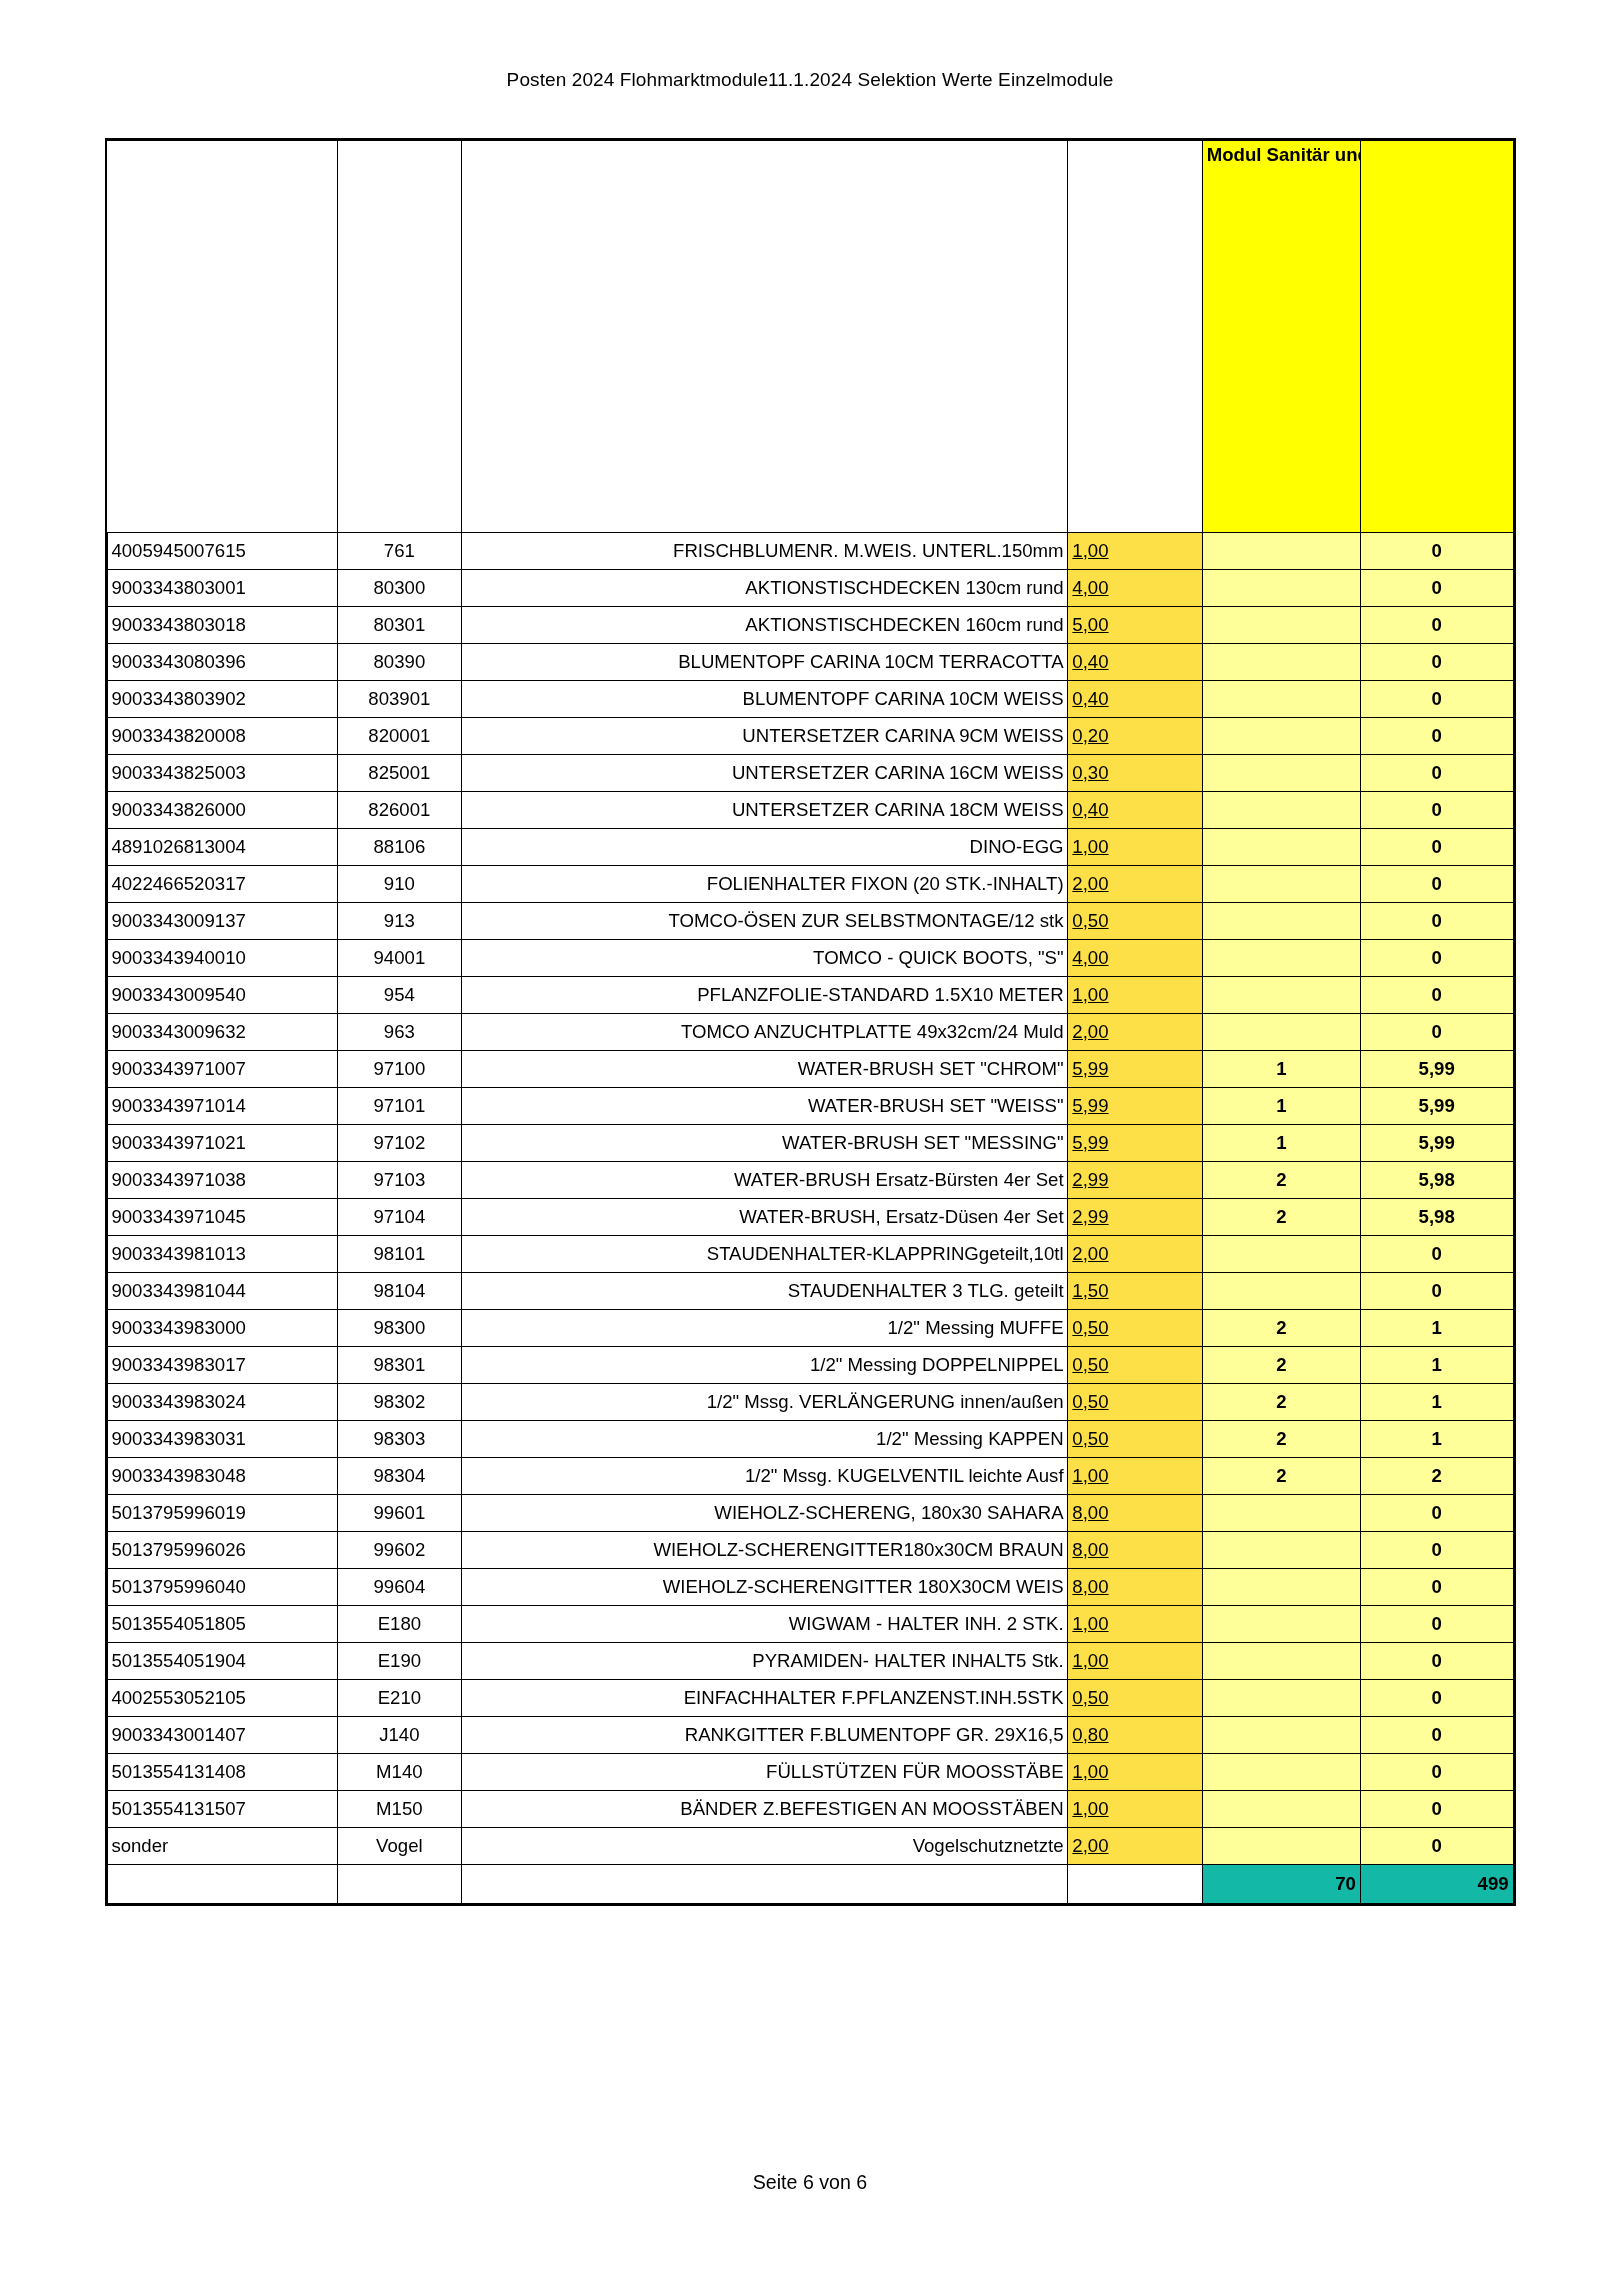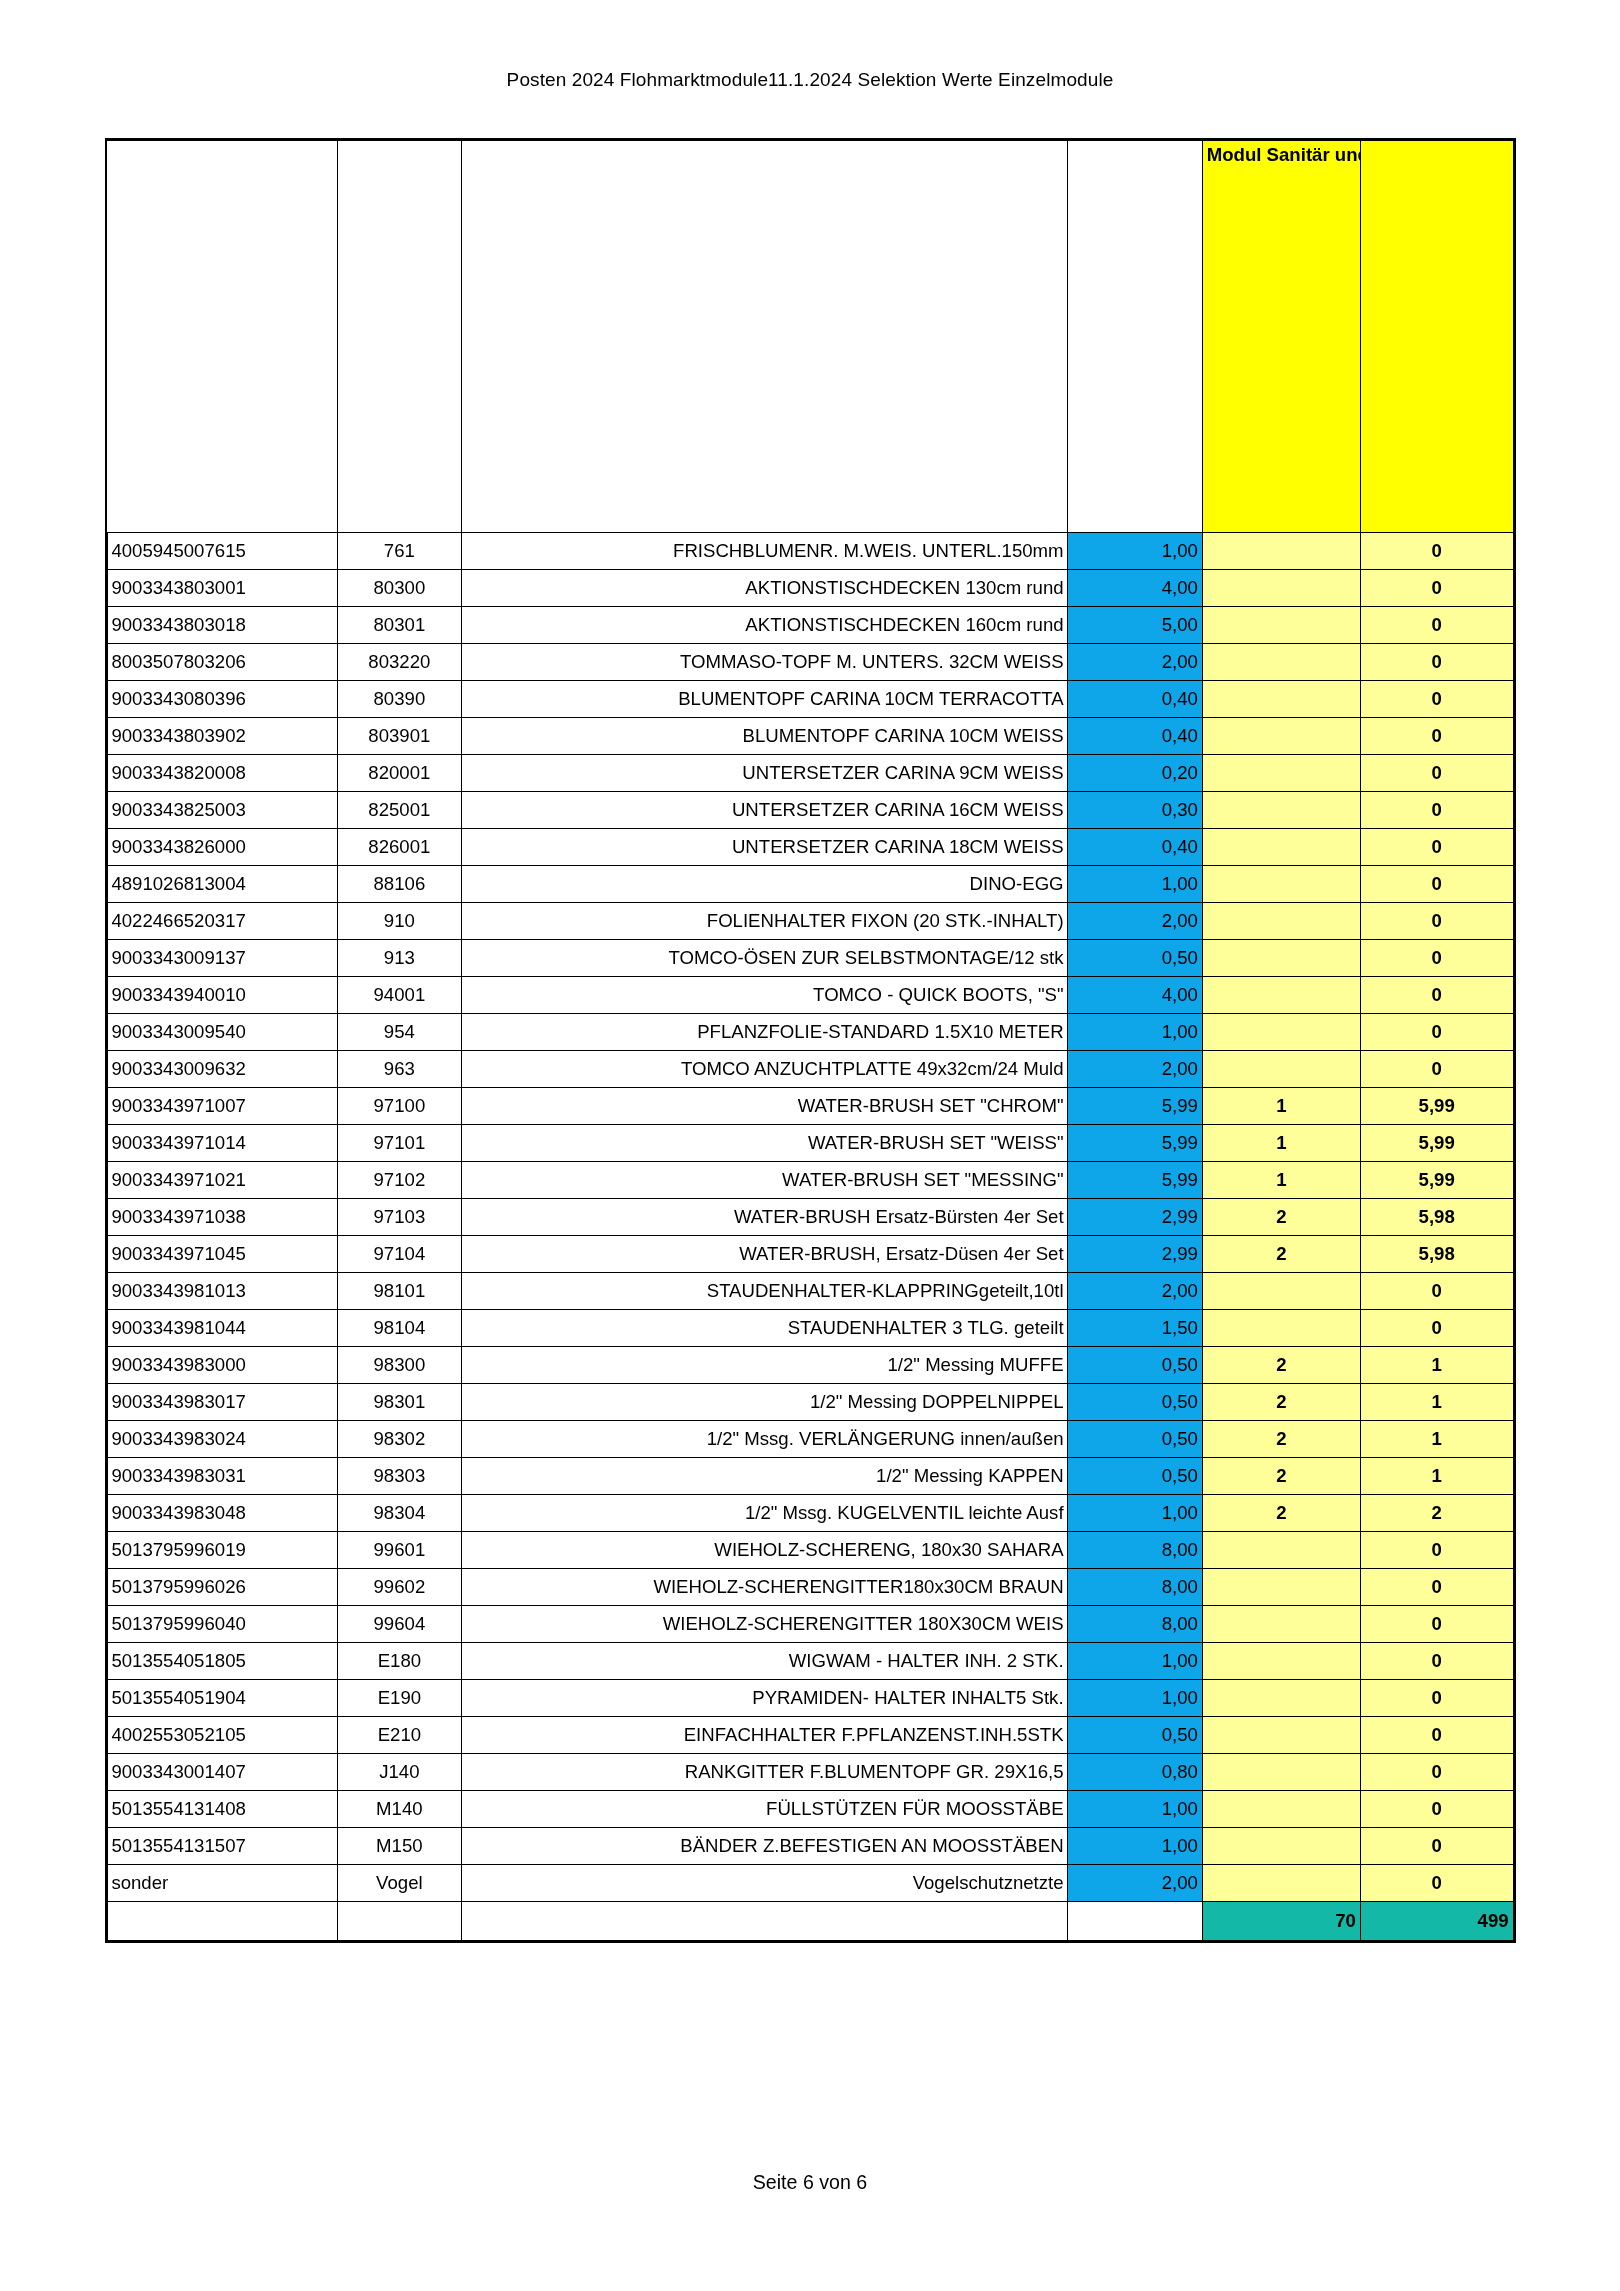--- a/index.html
+++ b/index.html
@@ -78,21 +78,21 @@
     line-height: 1.55;
     padding: 80px 5.9px 0 5.9px;
     word-break: break-word;
   }
   td.hdr-yellow.empty { padding: 0; }
 
   
   td.ean    { text-align: left; }
   td.art    { text-align: center; }
   td.desc   { text-align: right; padding-left: 7.8px; }
-  td.price  { text-align: right; background: #0ea5e9; }
+  td.price  { text-align: left; background: #fde047; text-decoration: underline; }
   td.qty    { text-align: center; background: #ffff99; font-weight: bold; }
   td.val    { text-align: center; background: #ffff99; font-weight: bold; }
 
   
   tr.totals-row td {
     height: 39px;
   }
   td.tot-blank { border: none; }
   td.tot-blank.edge { border-right: 1px solid #000; }
   td.tot-qty, td.tot-val {
@@ -155,28 +155,20 @@
           </tr>
           <tr>
             <td class="ean">9003343803018</td>
             <td class="art">80301</td>
             <td class="desc">AKTIONSTISCHDECKEN 160cm rund</td>
             <td class="price">5,00</td>
             <td class="qty"></td>
             <td class="val">0</td>
           </tr>
           <tr>
-            <td class="ean">8003507803206</td>
-            <td class="art">803220</td>
-            <td class="desc">TOMMASO-TOPF M. UNTERS. 32CM WEISS</td>
-            <td class="price">2,00</td>
-            <td class="qty"></td>
-            <td class="val">0</td>
-          </tr>
-          <tr>
             <td class="ean">9003343080396</td>
             <td class="art">80390</td>
             <td class="desc">BLUMENTOPF CARINA 10CM TERRACOTTA</td>
             <td class="price">0,40</td>
             <td class="qty"></td>
             <td class="val">0</td>
           </tr>
           <tr>
             <td class="ean">9003343803902</td>
             <td class="art">803901</td>

